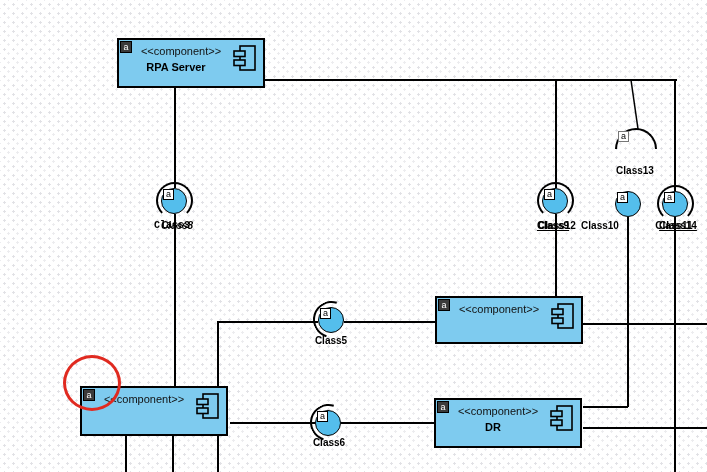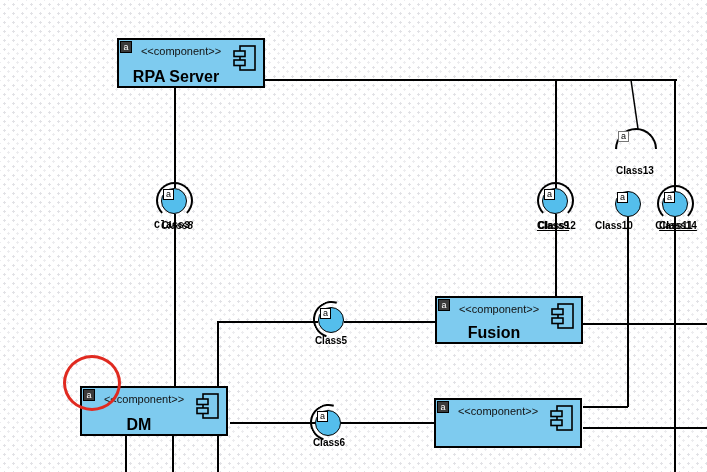--- a/index.html
+++ b/index.html
@@ -21,22 +21,22 @@
   .comp-badge{
     position:absolute; top:1px; left:1px; width:12px; height:12px;
     background:#3b3b3b; color:#fff; border:1px solid #000; box-sizing:border-box;
     font-size:9px; line-height:11px; text-align:center;
   }
   .stereotype{
     position:absolute; top:5px; left:14px; right:34px; text-align:center;
     font-size:11px; color:#111; white-space:nowrap;
   }
   .comp-name{
-    position:absolute; bottom:0; left:0; right:30px; text-align:center;
-    font-weight:bold; font-size:16px; color:#000; white-space:nowrap;
+    position:absolute; bottom:13px; left:0; right:30px; text-align:center;
+    font-weight:bold; font-size:11px; color:#000; white-space:nowrap;
   }
   .comp-icon{position:absolute; top:4px; right:5px;}
   .ball{
     position:absolute; width:26px; height:26px; border-radius:50%;
     background:#54BEEC; border:1.5px solid #000; box-sizing:border-box;
   }
   .ball-badge{
     position:absolute; left:1px; top:0px; width:11px; height:11px;
     background:#fff; border:1px solid #000; box-sizing:border-box;
     font-size:9px; line-height:9px; text-align:center; color:#000;
@@ -105,46 +105,45 @@
         <rect x="8" y="2" width="15" height="24" fill="none" stroke="#000" stroke-width="1.6"></rect>
         <rect x="2" y="7" width="11" height="5.5" fill="#7ECBEF" stroke="#000" stroke-width="1.6"></rect>
         <rect x="2" y="16" width="11" height="5.5" fill="#7ECBEF" stroke="#000" stroke-width="1.6"></rect>
       </svg>
     </span>
   </div>
 
   <div class="component" style="left:435px;top:296px;width:148px;height:48px;">
     <span class="comp-badge">a</span>
     <div class="stereotype">&lt;&lt;component&gt;&gt;</div>
-    <div class="comp-name">Fusion</div>
     <span class="comp-icon">
       <svg width="26" height="28" viewBox="0 0 26 28">
         <rect x="8" y="2" width="15" height="24" fill="none" stroke="#000" stroke-width="1.6"></rect>
         <rect x="2" y="7" width="11" height="5.5" fill="#7ECBEF" stroke="#000" stroke-width="1.6"></rect>
         <rect x="2" y="16" width="11" height="5.5" fill="#7ECBEF" stroke="#000" stroke-width="1.6"></rect>
       </svg>
     </span>
   </div>
 
   <div class="component" style="left:80px;top:386px;width:148px;height:50px;">
     <span class="comp-badge">a</span>
     <div class="stereotype">&lt;&lt;component&gt;&gt;</div>
-    <div class="comp-name">DM</div>
     <span class="comp-icon">
       <svg width="26" height="28" viewBox="0 0 26 28">
         <rect x="8" y="2" width="15" height="24" fill="none" stroke="#000" stroke-width="1.6"></rect>
         <rect x="2" y="7" width="11" height="5.5" fill="#7ECBEF" stroke="#000" stroke-width="1.6"></rect>
         <rect x="2" y="16" width="11" height="5.5" fill="#7ECBEF" stroke="#000" stroke-width="1.6"></rect>
       </svg>
     </span>
   </div>
 
   <div class="component" style="left:434px;top:398px;width:148px;height:50px;">
     <span class="comp-badge">a</span>
     <div class="stereotype">&lt;&lt;component&gt;&gt;</div>
+    <div class="comp-name">DR</div>
     <span class="comp-icon">
       <svg width="26" height="28" viewBox="0 0 26 28">
         <rect x="8" y="2" width="15" height="24" fill="none" stroke="#000" stroke-width="1.6"></rect>
         <rect x="2" y="7" width="11" height="5.5" fill="#7ECBEF" stroke="#000" stroke-width="1.6"></rect>
         <rect x="2" y="16" width="11" height="5.5" fill="#7ECBEF" stroke="#000" stroke-width="1.6"></rect>
       </svg>
     </span>
   </div>
 
   <div class="arc gap-bottom" style="left:156px;top:182px;"></div>
@@ -157,21 +156,21 @@
   <div class="arc gap-bottom" style="left:537px;top:182px;"></div>
   <div class="ball" style="left:542px;top:188px;">
     <span class="ball-badge">a</span>
   </div>
   <span class="iflabel" style="left:553px;top:220px;text-decoration:underline;">Class9</span>
   <span class="iflabel" style="left:557px;top:220px;">Class12</span>
 
   <div class="ball" style="left:615px;top:191px;">
     <span class="ball-badge">a</span>
   </div>
-  <span class="iflabel" style="left:614px;top:220px;">Class10</span>
+  <span class="iflabel" style="left:600px;top:220px;">Class10</span>
 
   <div class="arc gap-bottom" style="left:657px;top:185px;"></div>
   <div class="ball" style="left:662px;top:191px;">
     <span class="ball-badge">a</span>
   </div>
   <span class="iflabel" style="left:674px;top:220px;">Class11</span>
   <span class="iflabel" style="left:678px;top:220px;text-decoration:underline;">Class14</span>
 
   <div class="socket" style="left:615px;top:128px;"></div>
   <span class="socket-badge" style="left:618px;top:131px;">a</span>

